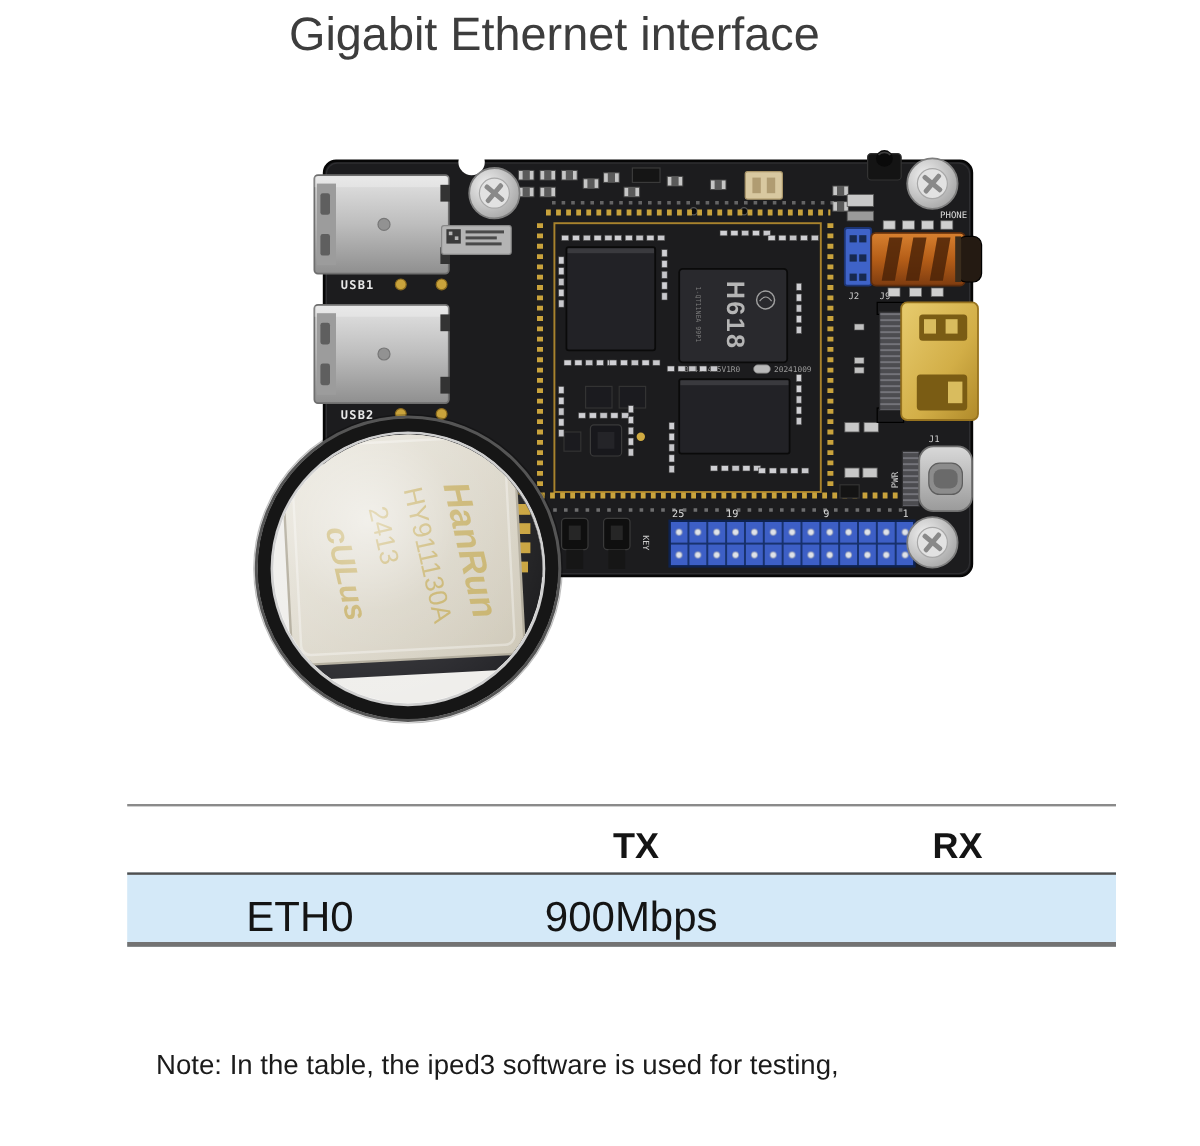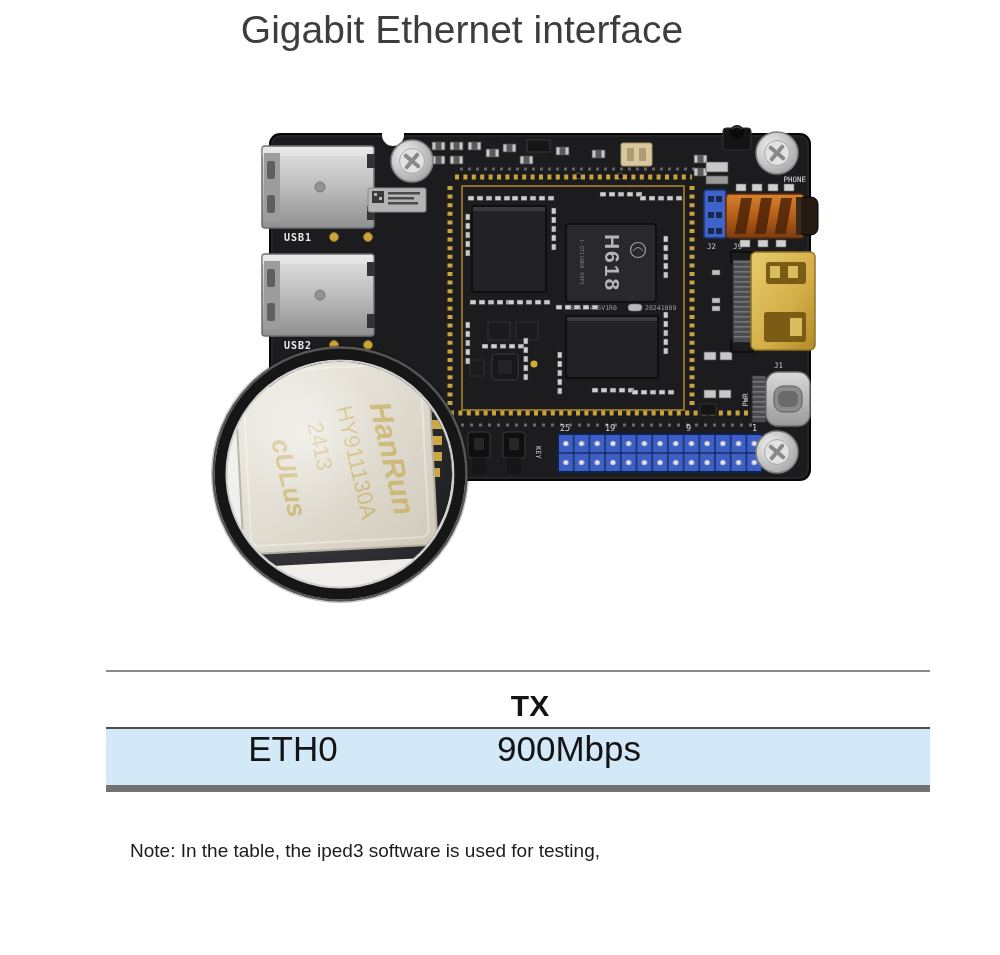--- a/index.html
+++ b/index.html
@@ -6,29 +6,29 @@
   #stage{position:relative;width:1000px;height:955px;background:#ffffff;overflow:hidden;
          font-family:"Liberation Sans",sans-serif;}
   
   #page-title{position:absolute;top:8px;left:0;width:840px;padding-left:84px;box-sizing:border-box;
               text-align:center;font-size:39px;color:#3d3d3d;letter-spacing:0px;}
   
   #board-photo{position:absolute;left:180px;top:108px;width:660px;height:522px;}
   
   #speed-table{position:absolute;left:106px;top:670px;width:824px;color:#141414;}
   .t-head{display:flex;height:55px;border-top:2px solid #8a8a8a;align-items:center;}
-  .t-row{display:flex;height:56px;border-top:2px solid #4f4f4f;border-bottom:7px solid #737373;
-         background:#d4e9f8;align-items:flex-start;padding-left:43px;}
+  .t-row{display:flex;height:56px;border-top:2px solid #4f4f4f;border-bottom:4px solid #737373;
+         background:#d4e9f8;align-items:flex-end;}
   .c1{width:288px;text-align:center;}
   .c2{width:272px;text-align:center;}
   .c3{width:264px;text-align:center;}
   .t-head .c1,.t-head .c2,.t-head .c3{font-weight:bold;font-size:30px;margin-top:12px;}
   .t-row .c1,.t-row .c2,.t-row .c3{font-size:35px;}
   
-  #note{position:absolute;left:130px;top:836px;font-size:19px;line-height:30px;color:#1b1b1b;}
+  #note{position:absolute;left:130px;top:872px;font-size:23px;line-height:30px;color:#1b1b1b;}
   svg text{font-family:"DejaVu Sans Mono",monospace;}
   svg text.sans{font-family:"Liberation Sans",sans-serif;}
 </style>
 </head>
 <body>
 
 <div id="stage">
 
   <div id="page-title">Gigabit Ethernet interface</div>
 
@@ -351,20 +351,21 @@
       <circle cx="340" cy="474" r="120" fill="none" stroke="#161616" stroke-width="11"></circle>
       <circle cx="340" cy="474" r="126.5" fill="none" stroke="#555555" stroke-width="2.5"></circle>
       <circle cx="340" cy="474" r="128.5" fill="none" stroke="#000000" stroke-width="1" opacity="0.25"></circle>
     </g>
   </svg>
 
   <div id="speed-table">
     <div class="t-head">
       <div class="c1"></div>
       <div class="c2">TX</div>
+      <div class="c3">RX</div>
     </div>
     <div class="t-row">
       <div class="c1">ETH0</div>
       <div class="c3">900Mbps</div>
     </div>
   </div>
 
   <div id="note">
     <div>Note: In the table, the iped3 software is used for testing,</div>
   </div>

